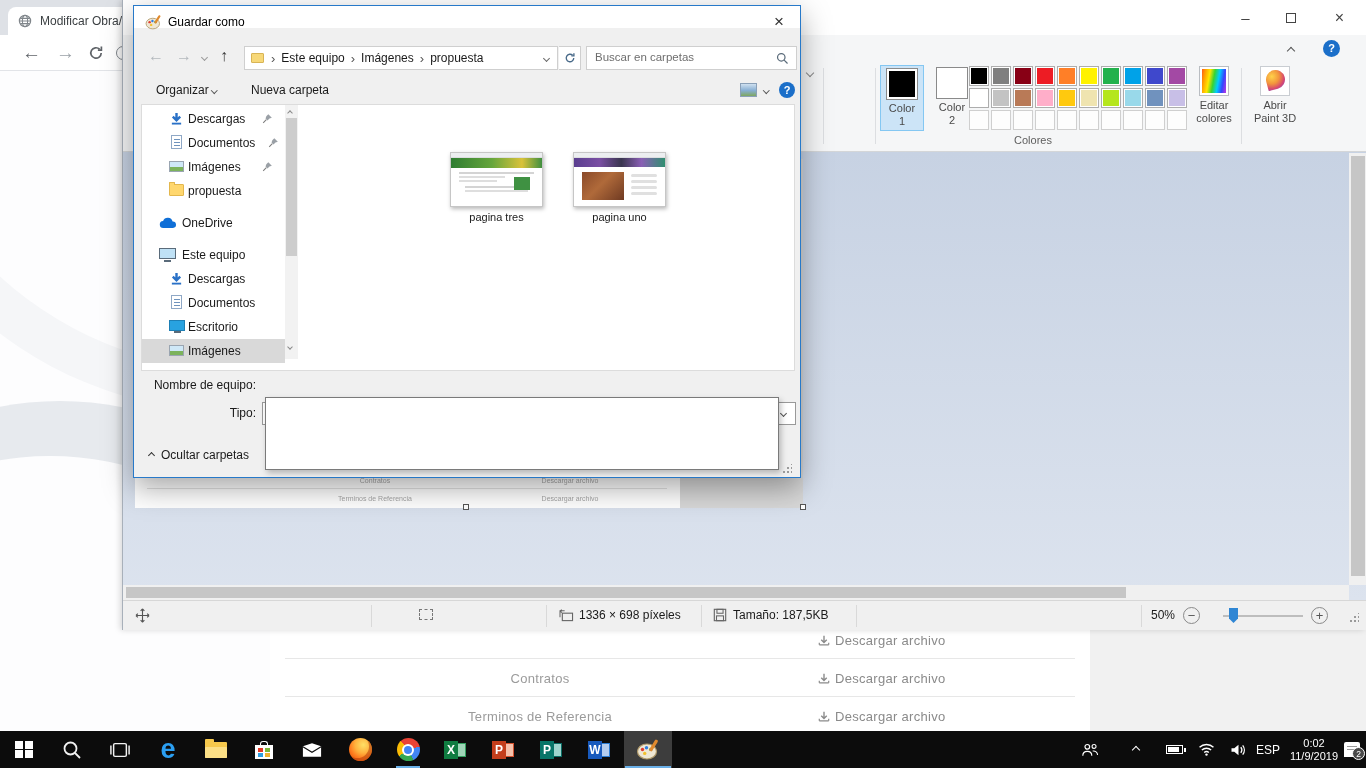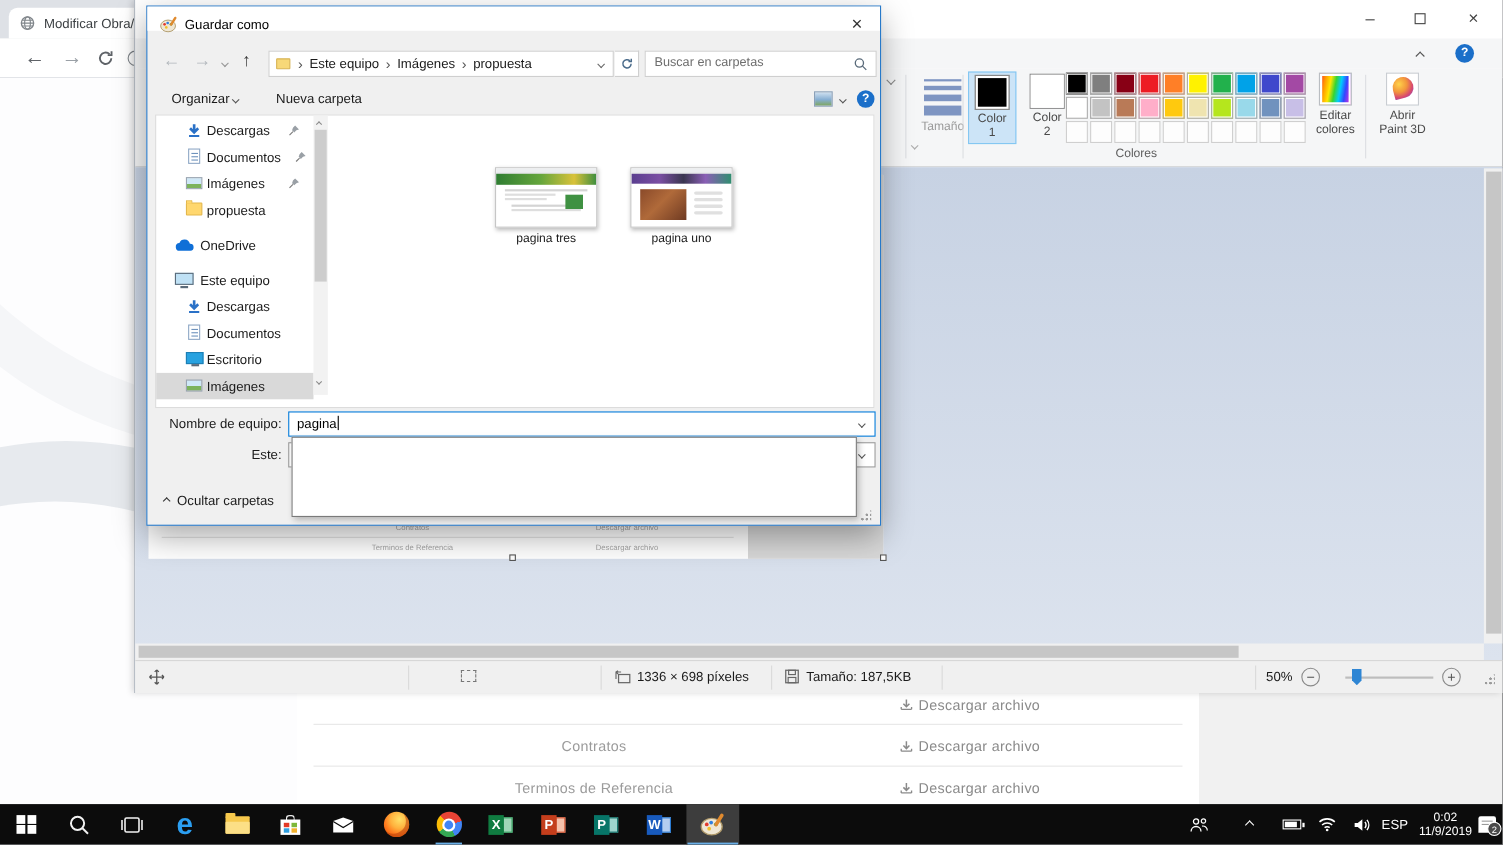--- a/index.html
+++ b/index.html
@@ -178,30 +178,20 @@
       <span class="wbtn" style="right:4px;font-size:16px;">×</span>
     </div>
     <div id="ribtabs" class="abs">
       <span class="abs cv cv-u" style="right:72px;top:13px;border-color:#555;"></span>
       <span class="abs" style="right:26px;top:5px;width:17px;height:17px;background:#1b6fc9;border-radius:50%;color:#fff;font-size:11px;font-weight:bold;text-align:center;line-height:17px;">?</span>
     </div>
     <div id="ribbon" class="abs">
       <span class="abs cv cv-d" style="left:684px;top:8px;border-color:#8a8a8a;"></span>
       <div class="vsep" style="left:700px;"></div>
 
-      <div id="sizebtn" class="abs" style="left:706px;top:2px;width:56px;height:84px;">
-        <div style="padding-top:8px;">
-          <div class="bar" style="width:34px;height:2px;"></div>
-          <div class="bar" style="width:34px;height:4px;"></div>
-          <div class="bar" style="width:34px;height:6px;"></div>
-          <div class="bar" style="width:34px;height:9px;"></div>
-        </div>
-        <div class="riblab" style="color:#9a9a9a;margin-top:4px;">Tamaño</div>
-        <span class="cv cv-d" style="border-color:#adadad;width:5px;height:5px;margin-top:2px;"></span>
-      </div>
       <div class="vsep" style="left:752px;"></div>
 
       <div class="abs" style="left:757px;top:3px;width:44px;height:66px;background:#cce4f7;border:1px solid #84c7f2;">
         <div class="swatchbig" style="margin-top: 3px; background: rgb(0, 0, 0);"></div>
         <div class="riblab" style="margin-top:3px;"><span>Color</span><br><span>1</span></div>
       </div>
       <div class="abs" style="left:807px;top:3px;width:44px;height:66px;">
         <div class="swatchbig" style="margin-top: 3px; background: rgb(255, 255, 255);"></div>
         <div class="riblab" style="margin-top:3px;"><span>Color</span><br><span>2</span></div>
       </div>
@@ -470,24 +460,21 @@
           <div style="position:absolute;left:57px;top:21px;width:26px;height:3px;background:#e0e0e0;border-radius:2px;"></div>
           <div style="position:absolute;left:57px;top:27px;width:26px;height:3px;background:#e0e0e0;border-radius:2px;"></div>
           <div style="position:absolute;left:57px;top:33px;width:26px;height:3px;background:#e0e0e0;border-radius:2px;"></div>
           <div style="position:absolute;left:57px;top:39px;width:26px;height:3px;background:#e0e0e0;border-radius:2px;"></div>
         </div>
         <div class="fname">pagina uno</div>
       </div>
     </div>
 
     <div class="frow-label" style="top:372px;">Nombre de equipo:</div>
-    <div id="fninput"><span>pagina</span><span id="caret"></span>
-      <span class="abs cv cv-d" style="right:9px;top:8px;width:5px;height:5px;border-color:#555;"></span>
-    </div>
-    <div class="frow-label" style="top:400px;">Este:</div>
+    <div class="frow-label" style="top:400px;">Tipo:</div>
     <div id="typebox">
       <span class="abs cv cv-d" style="right:9px;top:8px;width:5px;height:5px;border-color:#555;"></span>
     </div>
     <div id="autodrop"></div>
     <div id="hidefold">
       <span class="cv cv-u" style="width:5px;height:5px;border-color:#333;"></span>
       <span>Ocultar carpetas</span>
     </div>
     <span class="grip" style="left:648px;top:458px;"></span>
   </div>

